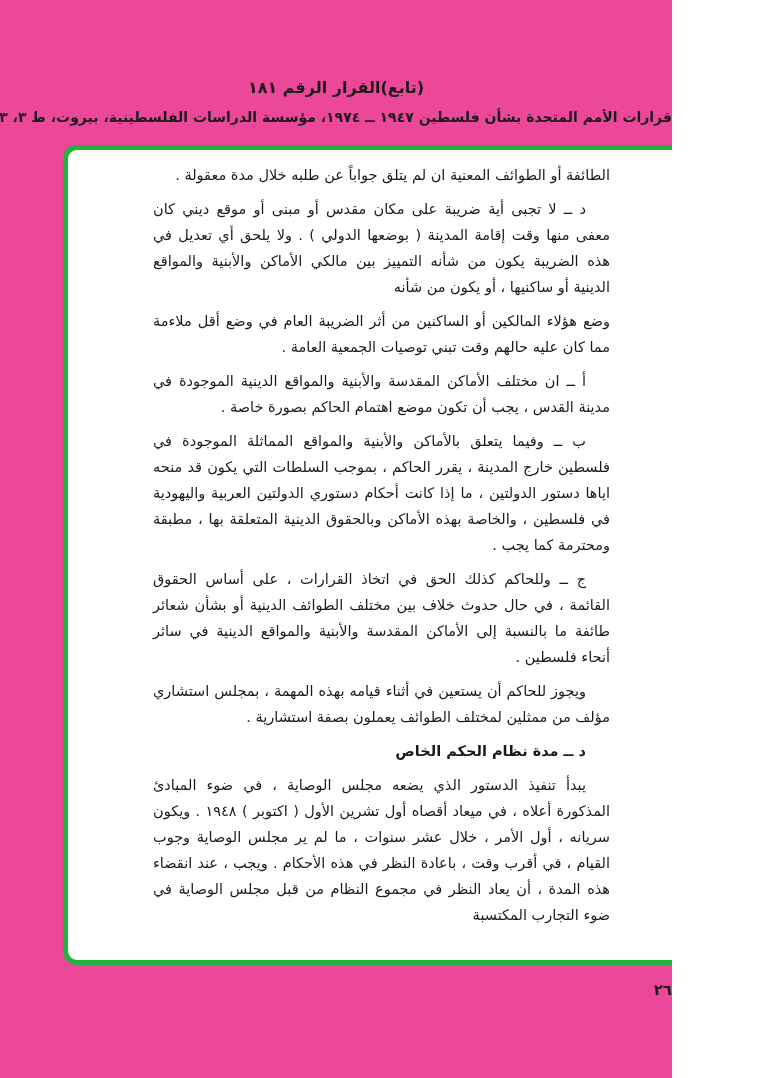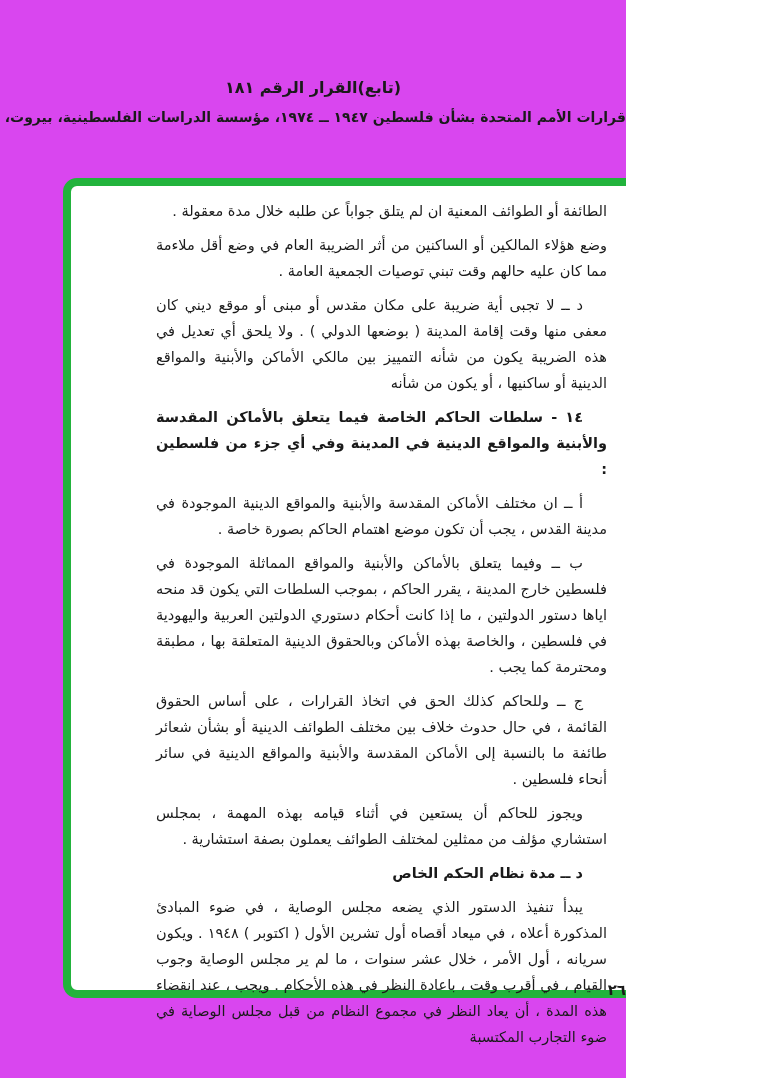--- a/index.html
+++ b/index.html
@@ -5,47 +5,47 @@
   html, body { margin: 0; padding: 0; }
   body {
     width: 758px; height: 1078px;
     background: #ffffff;
     font-family: "DejaVu Sans", sans-serif;
     color: #1a1a1a;
   }
   .page {
     position: relative;
     width: 626px; height: 1078px;
-    background: #d946ef;
+    background: #ec4899;
     overflow: hidden;
+    padding-left: 46px;
   }
   .doc-title {
     position: absolute; top: 78px; left: 0; right: 0;
     text-align: center;
     font-weight: bold;
     font-size: 16px;
     direction: rtl;
   }
   .doc-source {
     position: absolute; top: 109px; left: 0; right: 0;
     text-align: center;
     font-weight: bold;
     font-size: 14px;
     direction: rtl;
     white-space: nowrap;
   }
   .green-frame {
     position: absolute;
     left: 63px; top: 145px;
     width: 637px; height: 820px;
-    border: 8px solid #14b8a6;
+    border: 5px solid #14b8a6;
     border-radius: 14px;
     box-sizing: border-box;
     background: #ffffff;
-    margin-top: 33px;
   }
   .text-col {
     position: absolute;
     top: 12px; right: 85px; left: 85px;
     direction: rtl;
   }
   .para {
     margin: 0 0 8px 0;
     font-size: 14.5px;
     line-height: 26px;
@@ -72,23 +72,22 @@
 
 <div class="page">
 
   <div class="doc-title">(تابع)القرار الرقم ١٨١</div>
 
   <div class="doc-source">قرارات الأمم المتحدة بشأن فلسطين ١٩٤٧ ــ ١٩٧٤، مؤسسة الدراسات الفلسطينية، بيروت، ط ٣، ١٩٩٣، مج ١، ص٤- ١٦</div>
 
   <div class="green-frame" style="border-color: rgb(34, 179, 60);">
     <div class="text-col">
       <p class="para">الطائفة أو الطوائف المعنية ان لم يتلق جواباً عن طلبه خلال مدة معقولة .</p>
+      <p class="para indent">د ــ لا تجبى أية ضريبة على مكان مقدس أو مبنى أو موقع ديني كان معفى منها وقت إقامة المدينة ( بوضعها الدولي ) . ولا يلحق أي تعديل في هذه الضريبة يكون من شأنه التمييز بين مالكي الأماكن والأبنية والمواقع الدينية أو ساكنيها ، أو يكون من شأنه</p>
       <p class="para">وضع هؤلاء المالكين أو الساكنين من أثر الضريبة العام في وضع أقل ملاءمة مما كان عليه حالهم وقت تبني توصيات الجمعية العامة .</p>
-      <p class="para indent">د ــ لا تجبى أية ضريبة على مكان مقدس أو مبنى أو موقع ديني كان معفى منها وقت إقامة المدينة ( بوضعها الدولي ) . ولا يلحق أي تعديل في هذه الضريبة يكون من شأنه التمييز بين مالكي الأماكن والأبنية والمواقع الدينية أو ساكنيها ، أو يكون من شأنه</p>
-      <p class="para indent heading">١٤ - سلطات الحاكم الخاصة فيما يتعلق بالأماكن المقدسة والأبنية والمواقع الدينية في المدينة وفي أي جزء من فلسطين :</p>
       <p class="para indent">أ ــ ان مختلف الأماكن المقدسة والأبنية والمواقع الدينية الموجودة في مدينة القدس ، يجب أن تكون موضع اهتمام الحاكم بصورة خاصة .</p>
       <p class="para indent">ب ــ وفيما يتعلق بالأماكن والأبنية والمواقع المماثلة الموجودة في فلسطين خارج المدينة ، يقرر الحاكم ، بموجب السلطات التي يكون قد منحه اياها دستور الدولتين ، ما إذا كانت أحكام دستوري الدولتين العربية واليهودية في فلسطين ، والخاصة بهذه الأماكن وبالحقوق الدينية المتعلقة بها ، مطبقة ومحترمة كما يجب .</p>
       <p class="para indent">ج ــ وللحاكم كذلك الحق في اتخاذ القرارات ، على أساس الحقوق القائمة ، في حال حدوث خلاف بين مختلف الطوائف الدينية أو بشأن شعائر طائفة ما بالنسبة إلى الأماكن المقدسة والأبنية والمواقع الدينية في سائر أنحاء فلسطين .</p>
       <p class="para indent">ويجوز للحاكم أن يستعين في أثناء قيامه بهذه المهمة ، بمجلس استشاري مؤلف من ممثلين لمختلف الطوائف يعملون بصفة استشارية .</p>
       <p class="para indent heading">د ــ مدة نظام الحكم الخاص</p>
       <p class="para indent">يبدأ تنفيذ الدستور الذي يضعه مجلس الوصاية ، في ضوء المبادئ المذكورة أعلاه ، في ميعاد أقصاه أول تشرين الأول ( اكتوبر ) ١٩٤٨ . ويكون سريانه ، أول الأمر ، خلال عشر سنوات ، ما لم ير مجلس الوصاية وجوب القيام ، في أقرب وقت ، باعادة النظر في هذه الأحكام . ويجب ، عند انقضاء هذه المدة ، أن يعاد النظر في مجموع النظام من قبل مجلس الوصاية في ضوء التجارب المكتسبة</p>
     </div>
   </div>
 
   <div class="page-number">٢٦</div>

